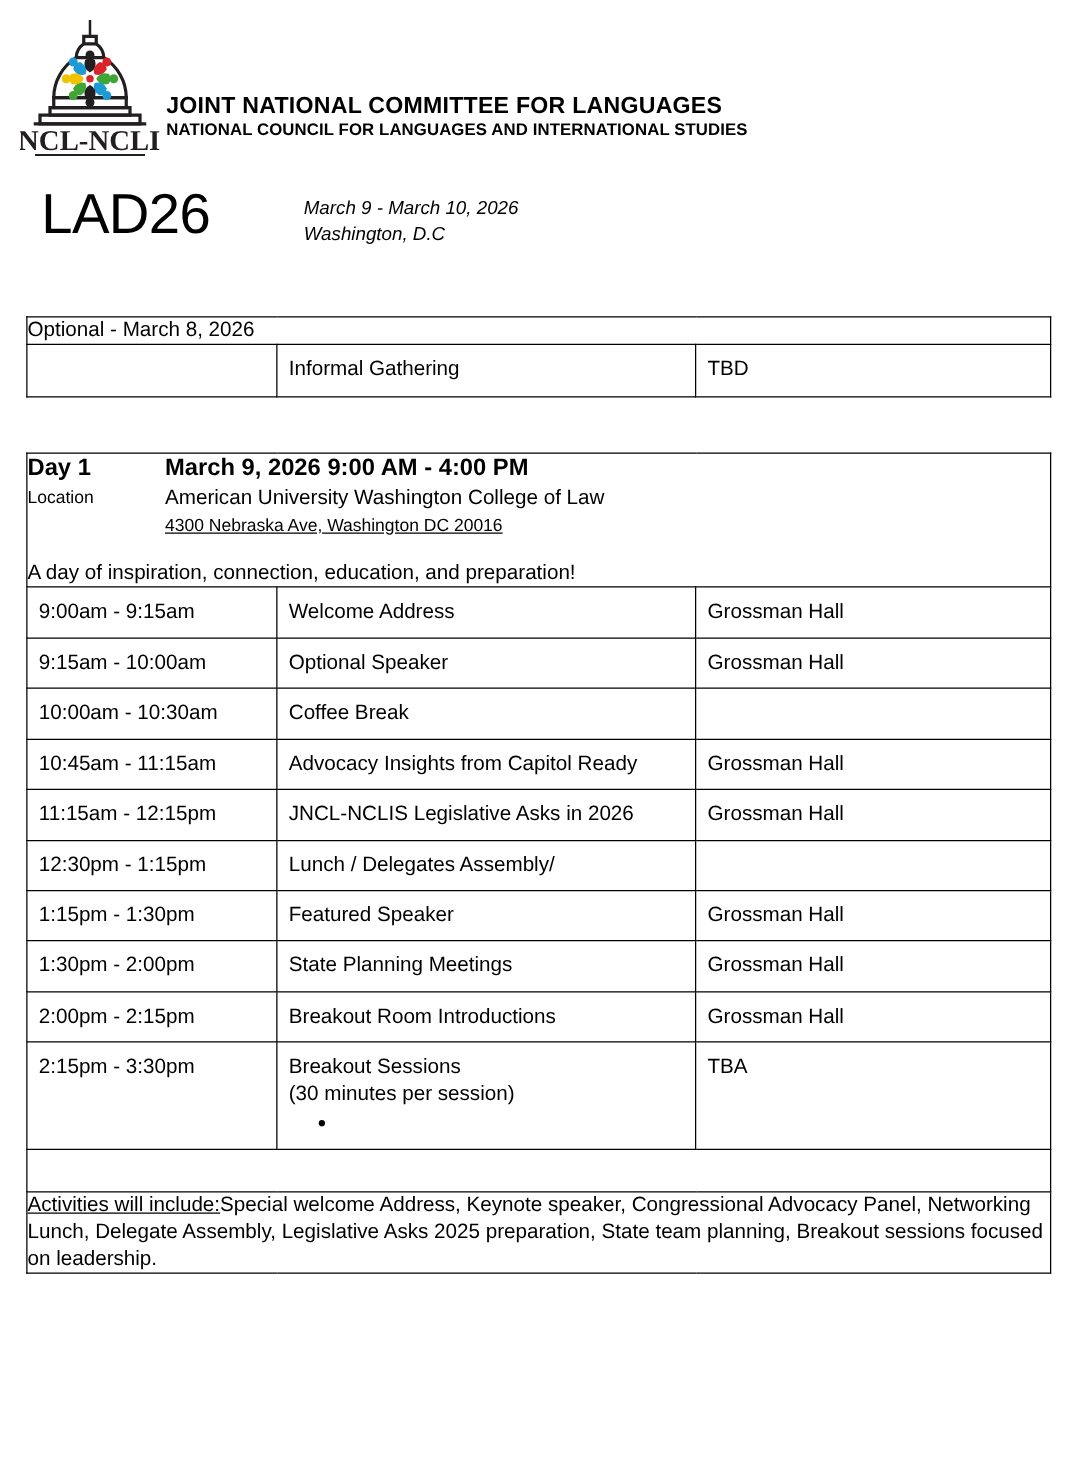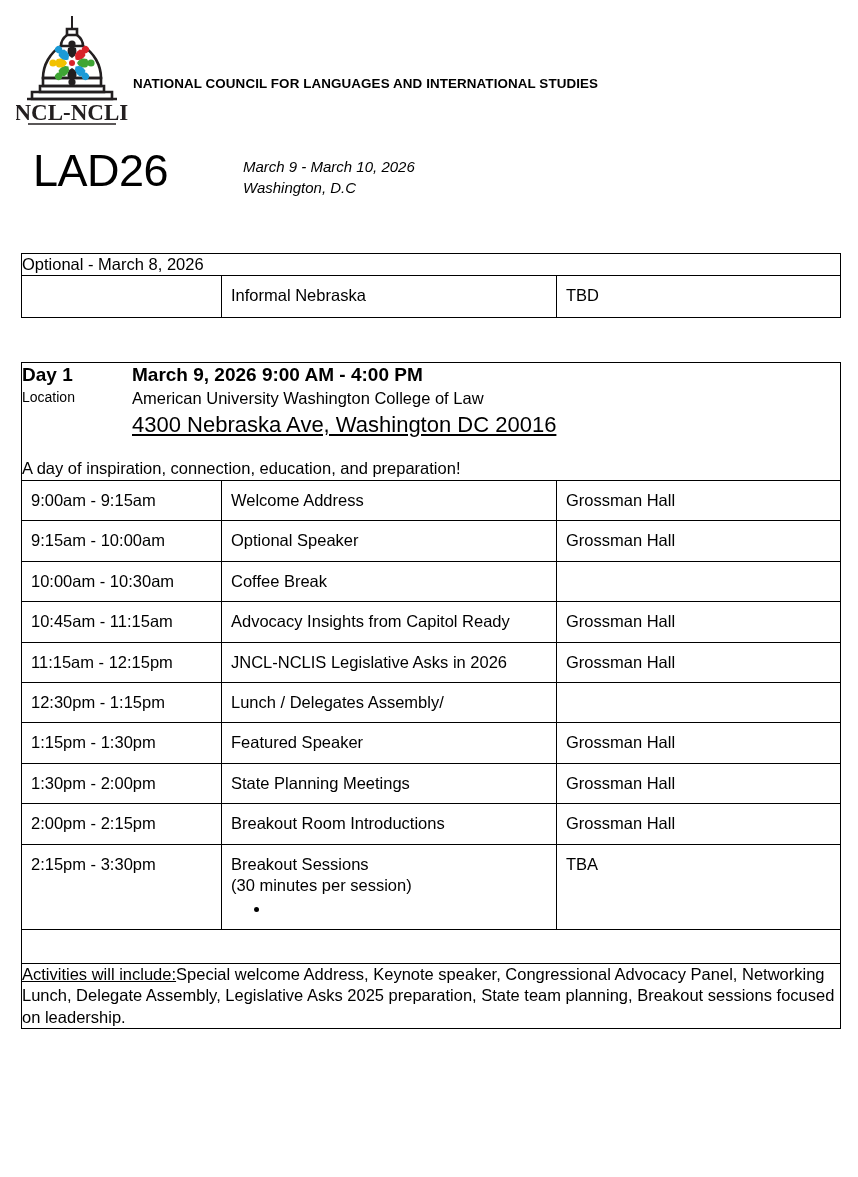--- a/index.html
+++ b/index.html
@@ -134,21 +134,21 @@
   .dh-label {
     font-size: 14px;
     line-height: 1.3;
   }
   .dh-value {
     font-size: 16.5px;
     line-height: 1.3;
   }
   .dh-address {
     grid-column: 2;
-    font-size: 22px;
+    font-size: 14px;
     line-height: 1.3;
   }
   .dh-address span { text-decoration: underline; }
   .day-tagline {
     margin-top: 19px;
     font-size: 16.5px;
     line-height: 1.3;
   }
   .bullet-line {
     list-style: none;
@@ -231,20 +231,21 @@
           <circle cx="0" cy="0" r="3" fill="#d8232a"></circle>
         </g>
       </g>
 
       <text x="56" y="112" text-anchor="middle" font-family="'Liberation Serif', serif" font-size="23" font-weight="bold" fill="#231f20">JNCL-NCLIS</text>
       <line x1="12" y1="116" x2="100" y2="116" stroke="#231f20" stroke-width="1.6"></line>
     </svg>
   </div>
 
   <div class="org-names">
+    <div class="org-line1">JOINT NATIONAL COMMITTEE FOR LANGUAGES</div>
     <div class="org-line2">NATIONAL COUNCIL FOR LANGUAGES AND INTERNATIONAL STUDIES</div>
   </div>
 </div>
 
 <div class="title-row">
   <div class="event-code">LAD26</div>
   <div class="event-meta">
     <div>March 9 - March 10, 2026</div>
     <div>Washington, D.C</div>
   </div>
@@ -258,21 +259,21 @@
   </colgroup>
   <tbody>
     <tr>
       <td colspan="3" class="optional-head">Optional - March 8, 2026</td>
     </tr>
     <tr class="optional-body">
       <td>
           <div class="cell-pad"></div>
         </td>
       <td>
-          <div class="cell-pad">Informal Nebraska</div>
+          <div class="cell-pad">Informal Gathering</div>
         </td>
       <td>
           <div class="cell-pad">TBD</div>
         </td>
     </tr>
   </tbody>
 </table>
 
 <table class="sched-table" id="day1-table">
   <colgroup>

